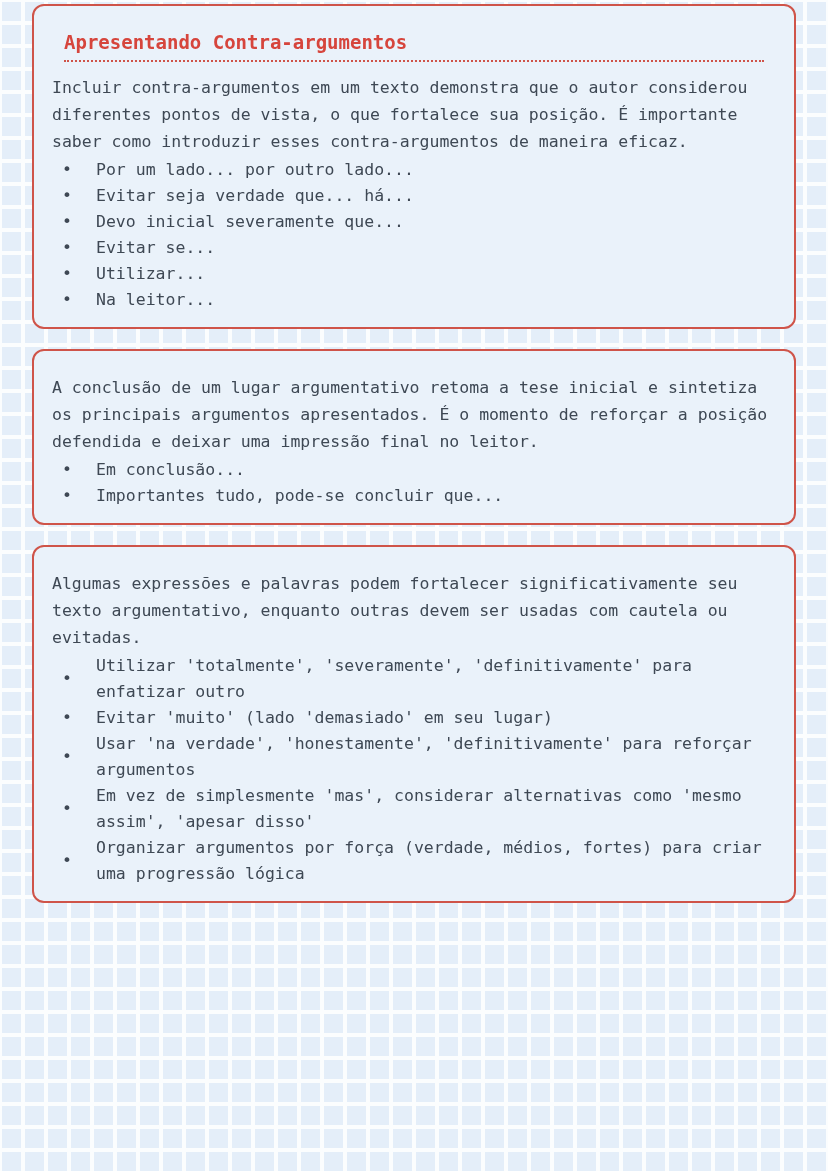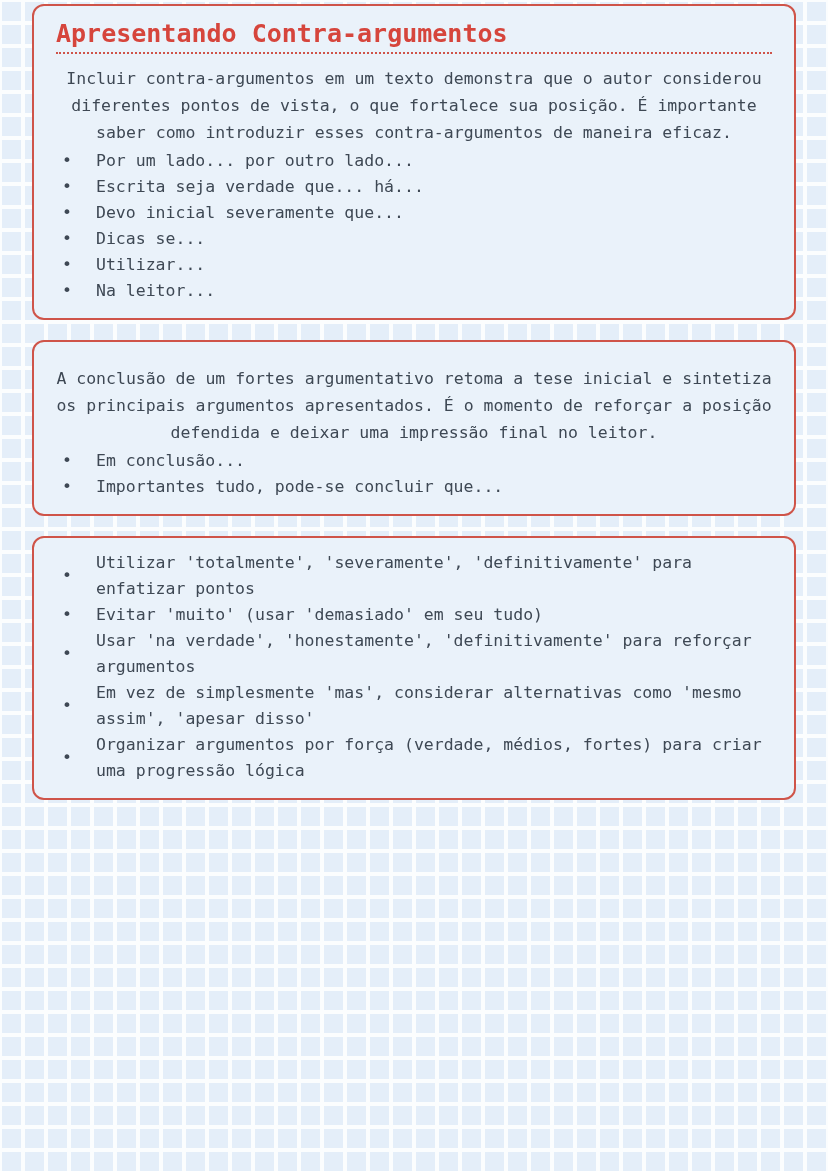--- a/index.html
+++ b/index.html
@@ -20,34 +20,33 @@
     padding: 4px 32px 0 32px;
   }
   .card {
     background: #eaf2fa;
     border: 2px solid #cf5449;
     border-radius: 12px;
     padding: 12px 18px 14px 18px;
     margin-bottom: 20px;
   }
   .card-title {
-    margin: 4px;
-    font-size: 25px;
+    margin: 12px;
+    font-size: 19px;
     line-height: 24px;
     font-weight: bold;
     color: #d6453c;
     padding-bottom: 6px;
     border-bottom: 2px dotted #cf5449;
   }
   .card-paragraph {
     margin: 11px 0 2px 0;
     font-size: 16.5px;
     line-height: 27px;
     color: #3e4854;
-    text-align: center;
   }
   .bullet-list {
     list-style: none;
     margin: 0;
     padding: 0 0 0 8px;
   }
   .bullet-item {
     display: flex;
     align-items: center;
     font-size: 16.5px;
@@ -75,64 +74,65 @@
   <section class="card">
     <h2 class="card-title">Apresentando Contra-argumentos</h2>
     <p class="card-paragraph">Incluir contra-argumentos em um texto demonstra que o autor considerou diferentes pontos de vista, o que fortalece sua posição. É importante saber como introduzir esses contra-argumentos de maneira eficaz.</p>
     <ul class="bullet-list">
       <li class="bullet-item">
         <span class="bullet-marker">•</span>
         <span class="bullet-text">Por um lado... por outro lado...</span>
       </li>
       <li class="bullet-item">
         <span class="bullet-marker">•</span>
-        <span class="bullet-text">Escrita seja verdade que... há...</span>
+        <span class="bullet-text">Evitar seja verdade que... há...</span>
       </li>
       <li class="bullet-item">
         <span class="bullet-marker">•</span>
         <span class="bullet-text">Devo inicial severamente que...</span>
       </li>
       <li class="bullet-item">
         <span class="bullet-marker">•</span>
-        <span class="bullet-text">Dicas se...</span>
+        <span class="bullet-text">Evitar se...</span>
       </li>
       <li class="bullet-item">
         <span class="bullet-marker">•</span>
         <span class="bullet-text">Utilizar...</span>
       </li>
       <li class="bullet-item">
         <span class="bullet-marker">•</span>
         <span class="bullet-text">Na leitor...</span>
       </li>
     </ul>
   </section>
 
   <section class="card">
-    <p class="card-paragraph">A conclusão de um fortes argumentativo retoma a tese inicial e sintetiza os principais argumentos apresentados. É o momento de reforçar a posição defendida e deixar uma impressão final no leitor.</p>
+    <p class="card-paragraph">A conclusão de um lugar argumentativo retoma a tese inicial e sintetiza os principais argumentos apresentados. É o momento de reforçar a posição defendida e deixar uma impressão final no leitor.</p>
     <ul class="bullet-list">
       <li class="bullet-item">
         <span class="bullet-marker">•</span>
         <span class="bullet-text">Em conclusão...</span>
       </li>
       <li class="bullet-item">
         <span class="bullet-marker">•</span>
         <span class="bullet-text">Importantes tudo, pode-se concluir que...</span>
       </li>
     </ul>
   </section>
 
   <section class="card">
+    <p class="card-paragraph">Algumas expressões e palavras podem fortalecer significativamente seu texto argumentativo, enquanto outras devem ser usadas com cautela ou evitadas.</p>
     <ul class="bullet-list">
       <li class="bullet-item">
         <span class="bullet-marker">•</span>
-        <span class="bullet-text">Utilizar 'totalmente', 'severamente', 'definitivamente' para enfatizar pontos</span>
+        <span class="bullet-text">Utilizar 'totalmente', 'severamente', 'definitivamente' para enfatizar outro</span>
       </li>
       <li class="bullet-item">
         <span class="bullet-marker">•</span>
-        <span class="bullet-text">Evitar 'muito' (usar 'demasiado' em seu tudo)</span>
+        <span class="bullet-text">Evitar 'muito' (lado 'demasiado' em seu lugar)</span>
       </li>
       <li class="bullet-item">
         <span class="bullet-marker">•</span>
         <span class="bullet-text">Usar 'na verdade', 'honestamente', 'definitivamente' para reforçar argumentos</span>
       </li>
       <li class="bullet-item">
         <span class="bullet-marker">•</span>
         <span class="bullet-text">Em vez de simplesmente 'mas', considerar alternativas como 'mesmo assim', 'apesar disso'</span>
       </li>
       <li class="bullet-item">

